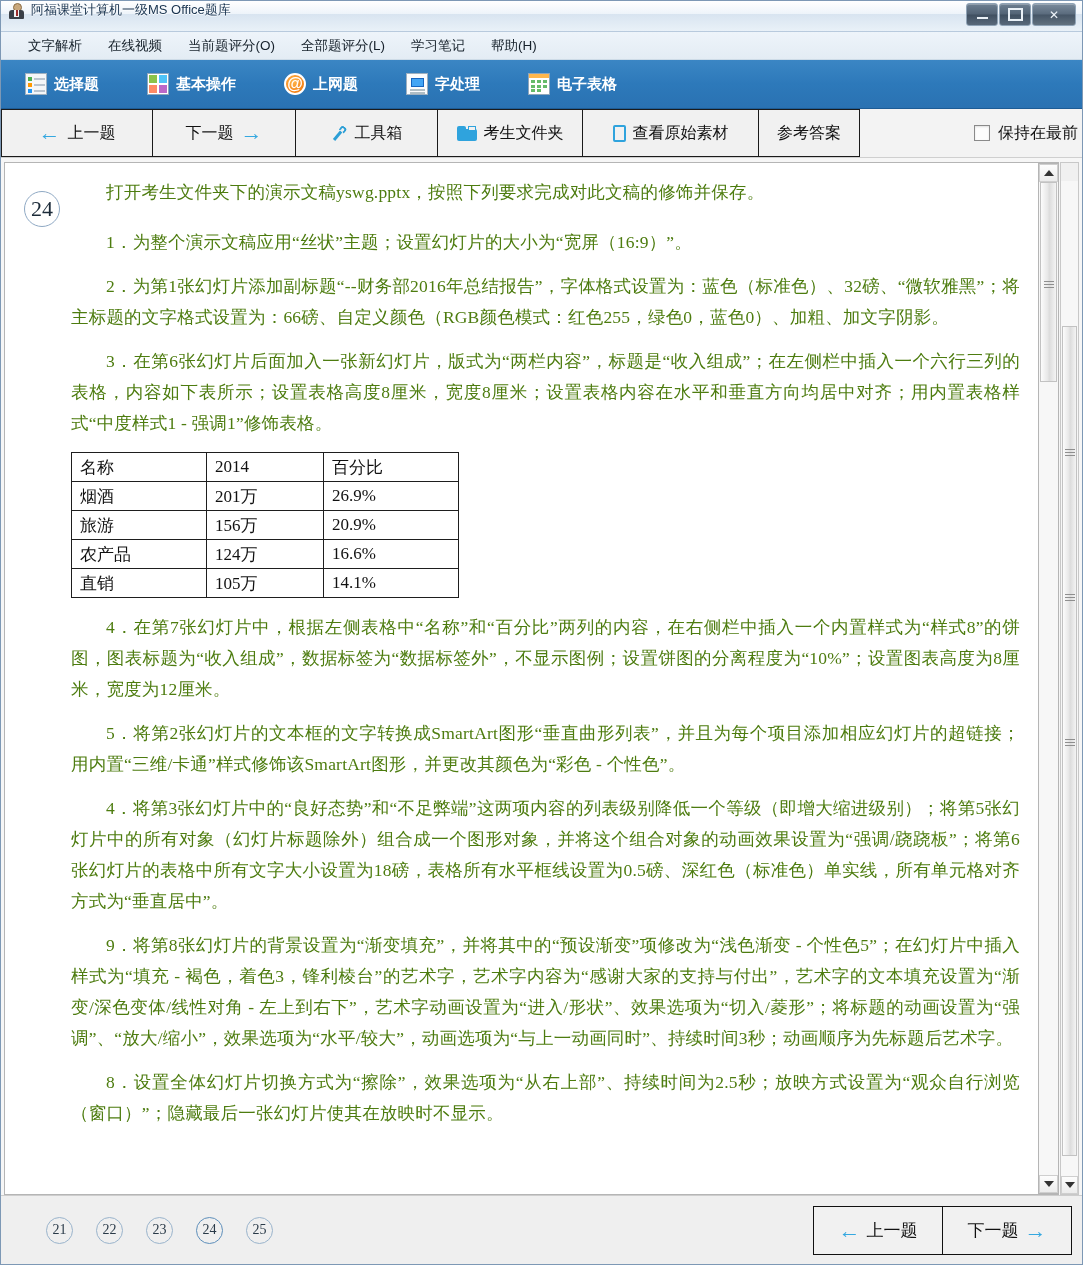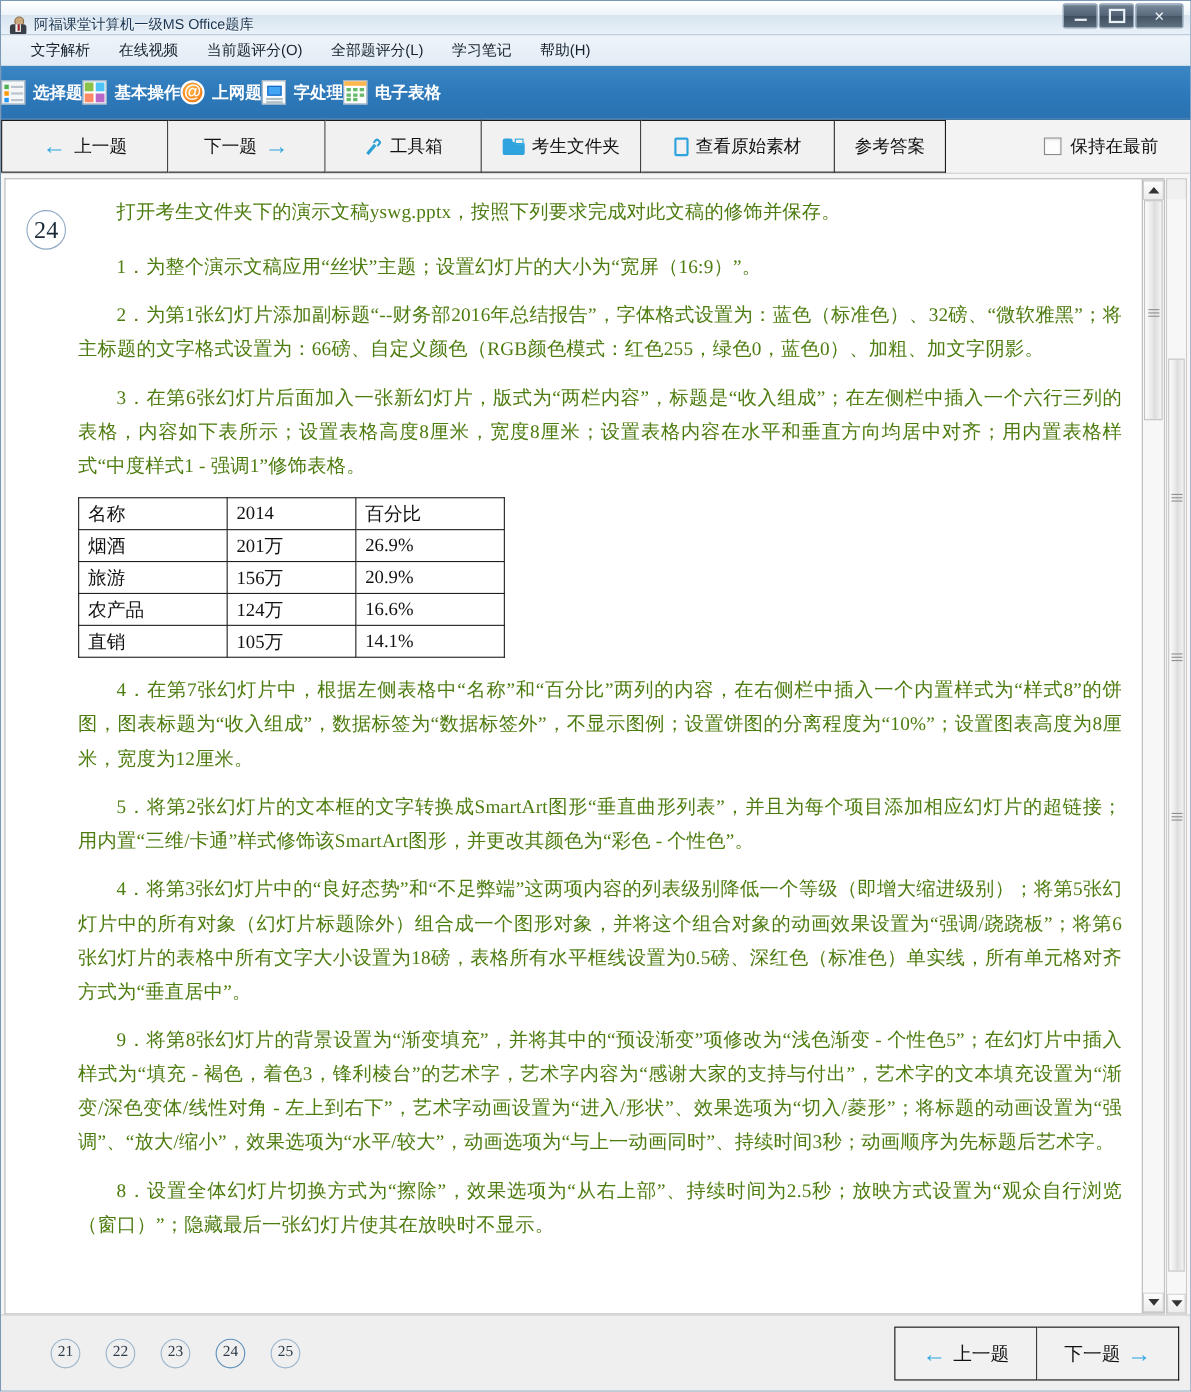--- a/index.html
+++ b/index.html
@@ -14,21 +14,21 @@
     background:linear-gradient(to bottom,#e8eef4 0%,#dde6ee 100%);
     border:1px solid #7d98b5;
     display:flex;flex-direction:column;
     position:relative;
   }
   
   .titlebar{
     height:30px;flex:0 0 30px;position:relative;
     background:linear-gradient(to bottom,#ffffff 0%,#eef4fa 42%,#d8e4f0 43%,#e9f1f8 100%);
     border-bottom:1px solid #b8cadd;
-    display:flex;align-items:flex-end;
+    display:flex;align-items:flex-start;
   }
   .titlebar .tb-left{display:flex;align-items:center;padding-left:7px;}
   .app-icon{
     width:17px;height:17px;margin-right:6px;position:relative;flex:0 0 17px;
   }
   .app-icon .head{
     position:absolute;left:5px;top:1px;width:7px;height:7px;border-radius:50%;
     background:#c9a87c;border:1px solid #8a6c45;
   }
   .app-icon .body{
@@ -71,21 +71,21 @@
   .menu-item{
     font-size:13.5px;color:#16212b;padding:3px 13px;white-space:nowrap;cursor:default;text-align:center;
   }
   
   .tabstrip{
     height:48px;flex:0 0 48px;display:flex;align-items:stretch;
     background:linear-gradient(to bottom,#3b86c4 0%,#2d79ba 50%,#2a72b2 100%);
     border-bottom:1px solid #1d5c95;
   }
   .tab{
-    display:flex;align-items:center;gap:7px;padding:0 0;cursor:pointer;
+    display:flex;align-items:center;gap:7px;padding:0 24px;cursor:pointer;
     color:#ffffff;font-size:15px;font-weight:bold;white-space:nowrap;
   }
   .tab.active{background:#57a6de;}
   .tab-ico{width:22px;height:22px;flex:0 0 22px;position:relative;display:block;}
   
   .ico-choice{background:#f4f6f8;border:1px solid #9eb0c0;box-sizing:border-box;}
   .ico-choice i{position:absolute;left:2px;width:4px;height:4px;display:block;}
   .ico-choice i.b1{top:3px;background:#4caf50;}
   .ico-choice i.b2{top:9px;background:#ff9800;}
   .ico-choice i.b3{top:15px;background:#2196f3;}
@@ -155,21 +155,21 @@
   .folder{
     width:20px;height:15px;position:relative;flex:0 0 20px;
   }
   .folder .fb{position:absolute;left:0;bottom:0;width:20px;height:12px;background:#2fa3dd;border-radius:1px 2px 2px 2px;}
   .folder .ft{position:absolute;left:0;top:0;width:9px;height:4px;background:#2fa3dd;border-radius:2px 2px 0 0;}
   .folder .fw{position:absolute;left:11px;top:0px;width:8px;height:5px;background:#f1f1f1;border:1px solid #2fa3dd;box-sizing:border-box;}
   .bookico{
     width:13px;height:17px;flex:0 0 13px;border:2px solid #2fa3dd;border-radius:2px;box-sizing:border-box;
   }
   .keeptop{
-    position:absolute;right:29px;top:0;height:48px;display:flex;align-items:center;gap:8px;
+    position:absolute;right:4px;top:0;height:48px;display:flex;align-items:center;gap:8px;
     font-size:16px;color:#111;white-space:nowrap;cursor:pointer;
   }
   .chk{
     width:14px;height:14px;border:1px solid #8a8a8a;background:#fdfdfd;display:block;flex:0 0 14px;
     box-shadow:inset 0 1px 2px rgba(0,0,0,.12);
   }
   
   .contentwrap{
     flex:1 1 auto;display:flex;min-height:0;
     background:#f6f6f6;padding:4px 3px 0 3px;box-sizing:border-box;

